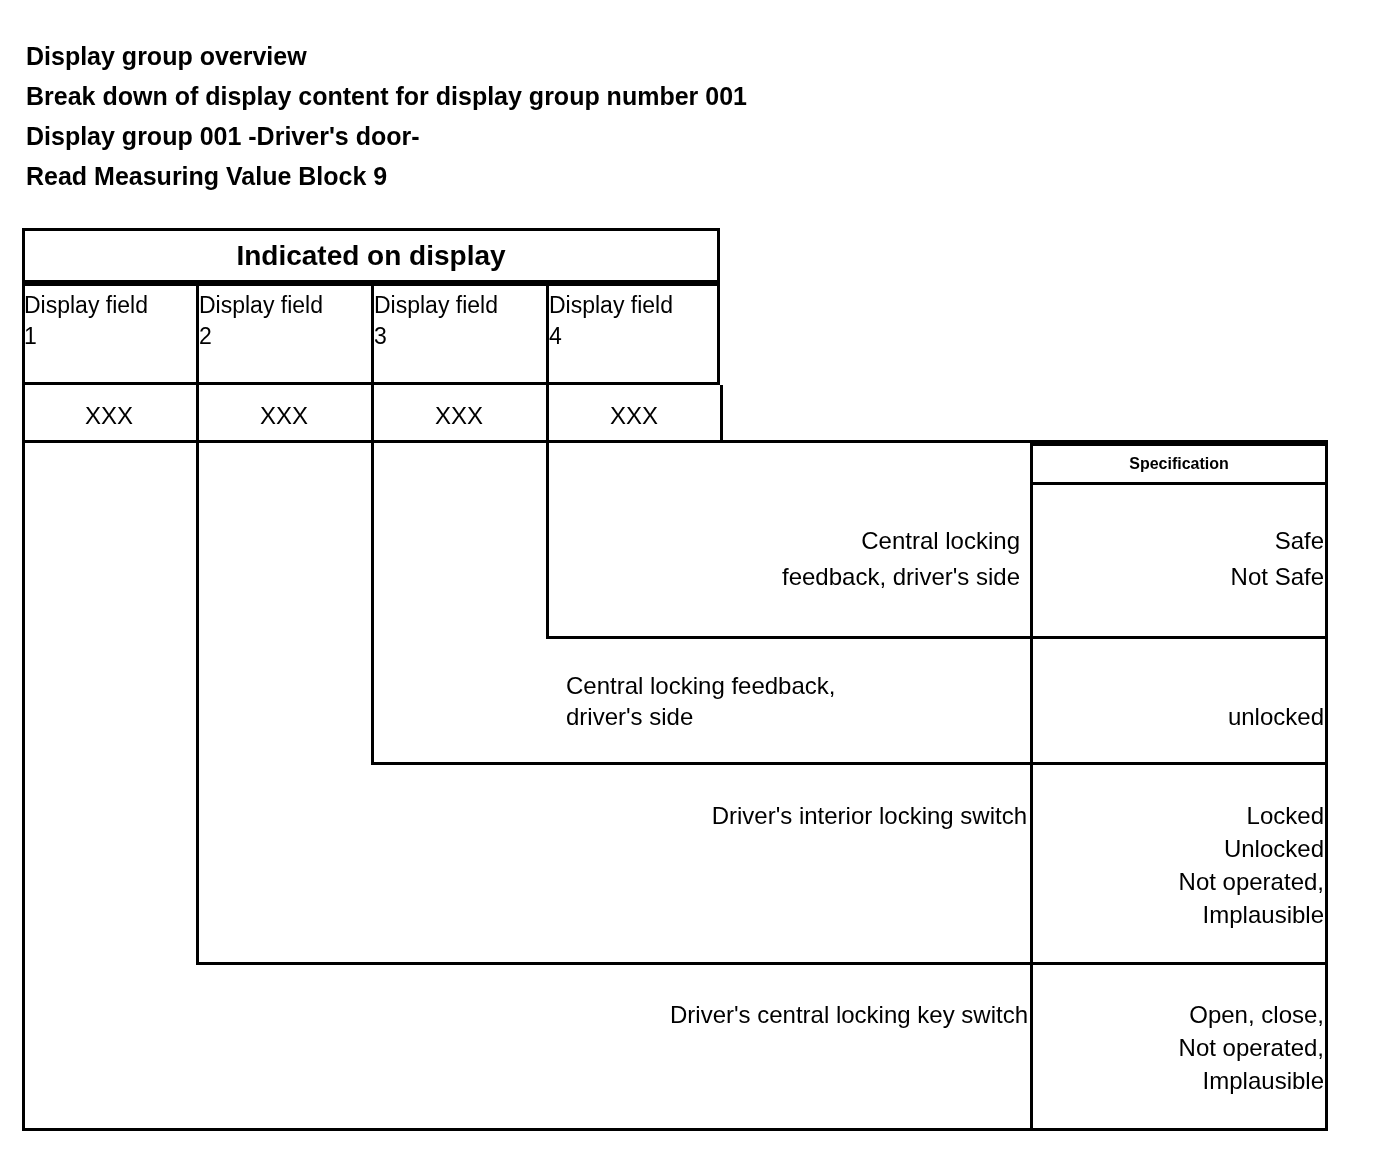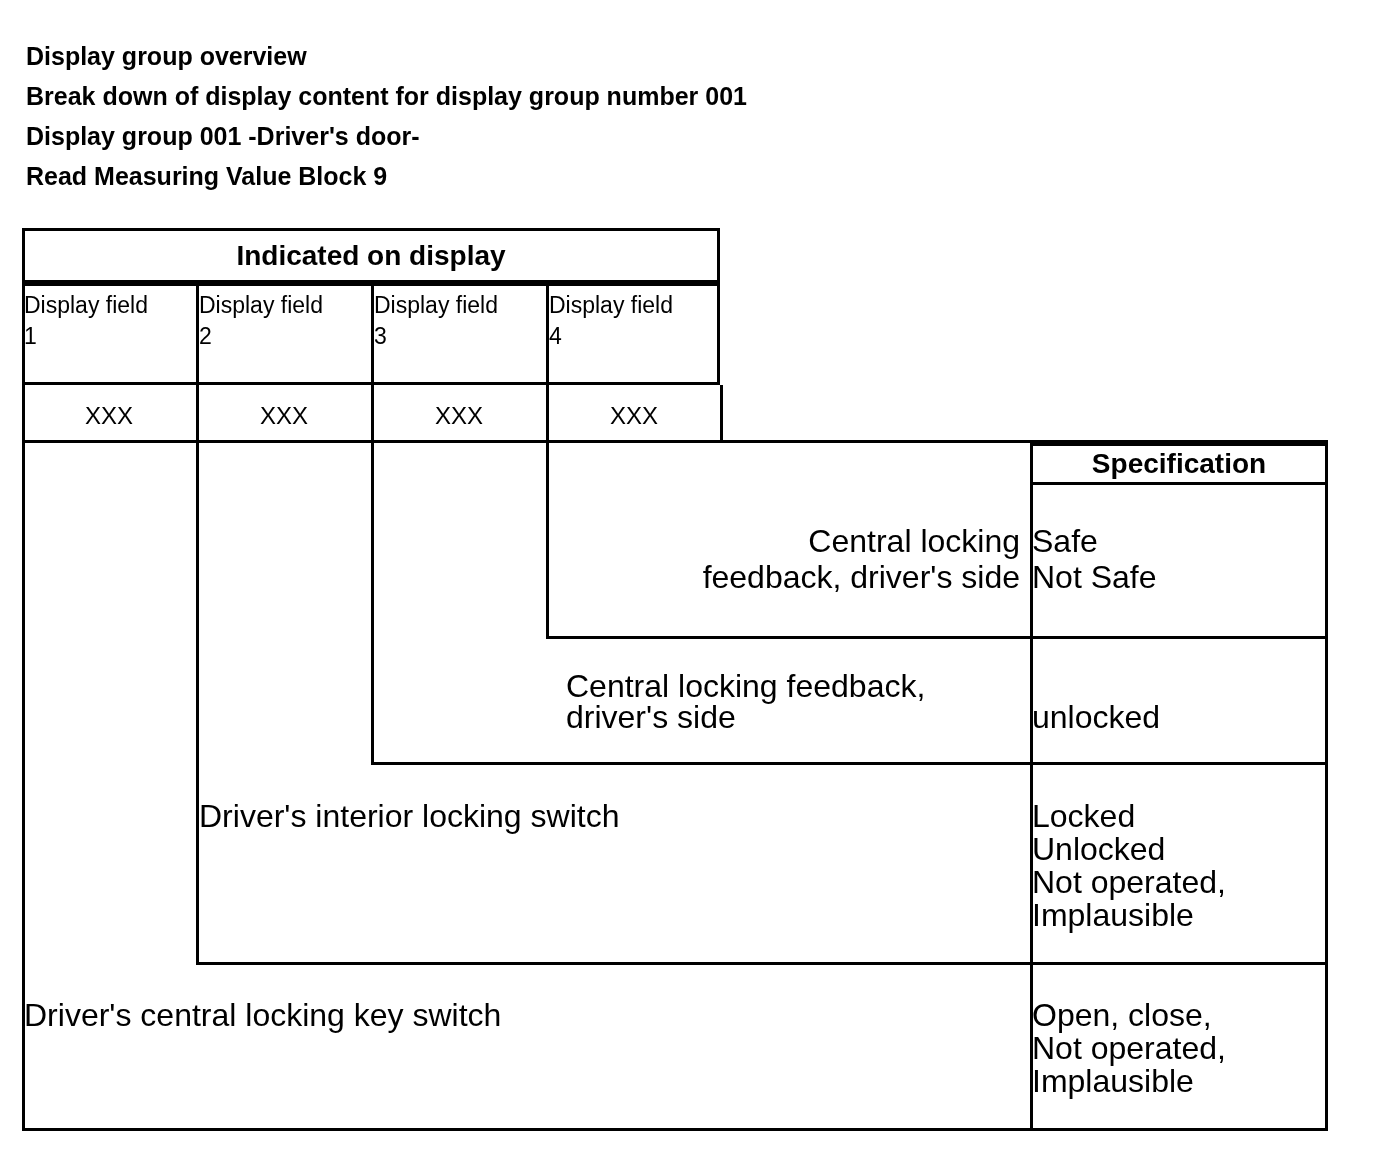--- a/index.html
+++ b/index.html
@@ -60,44 +60,44 @@
   }
   .hline {
     position: absolute;
     background: #000000;
     height: 3px;
   }
 
   .cell-text {
     position: absolute;
     box-sizing: border-box;
-    font-size: 32px;
+    font-size: 24px;
     line-height: 32px;
     color: #000000;
   }
-  .center { text-align: left; }
+  .center { text-align: right; }
   .right  { text-align: right; }
   .left   { text-align: left; }
 
   .banner-text {
     font-size: 28px;
     font-weight: bold;
     text-align: center;
   }
   .colhead-text {
     font-size: 23px;
     text-align: left;
     line-height: 31px;
   }
   .xxx-text {
     font-size: 24px;
     text-align: center;
   }
   .spec-head-text {
-    font-size: 28px;
+    font-size: 16px;
     font-weight: bold;
     text-align: center;
   }
 </style>
 </head>
 <body>
 
 <div id="page">
 
   <div class="heading">

